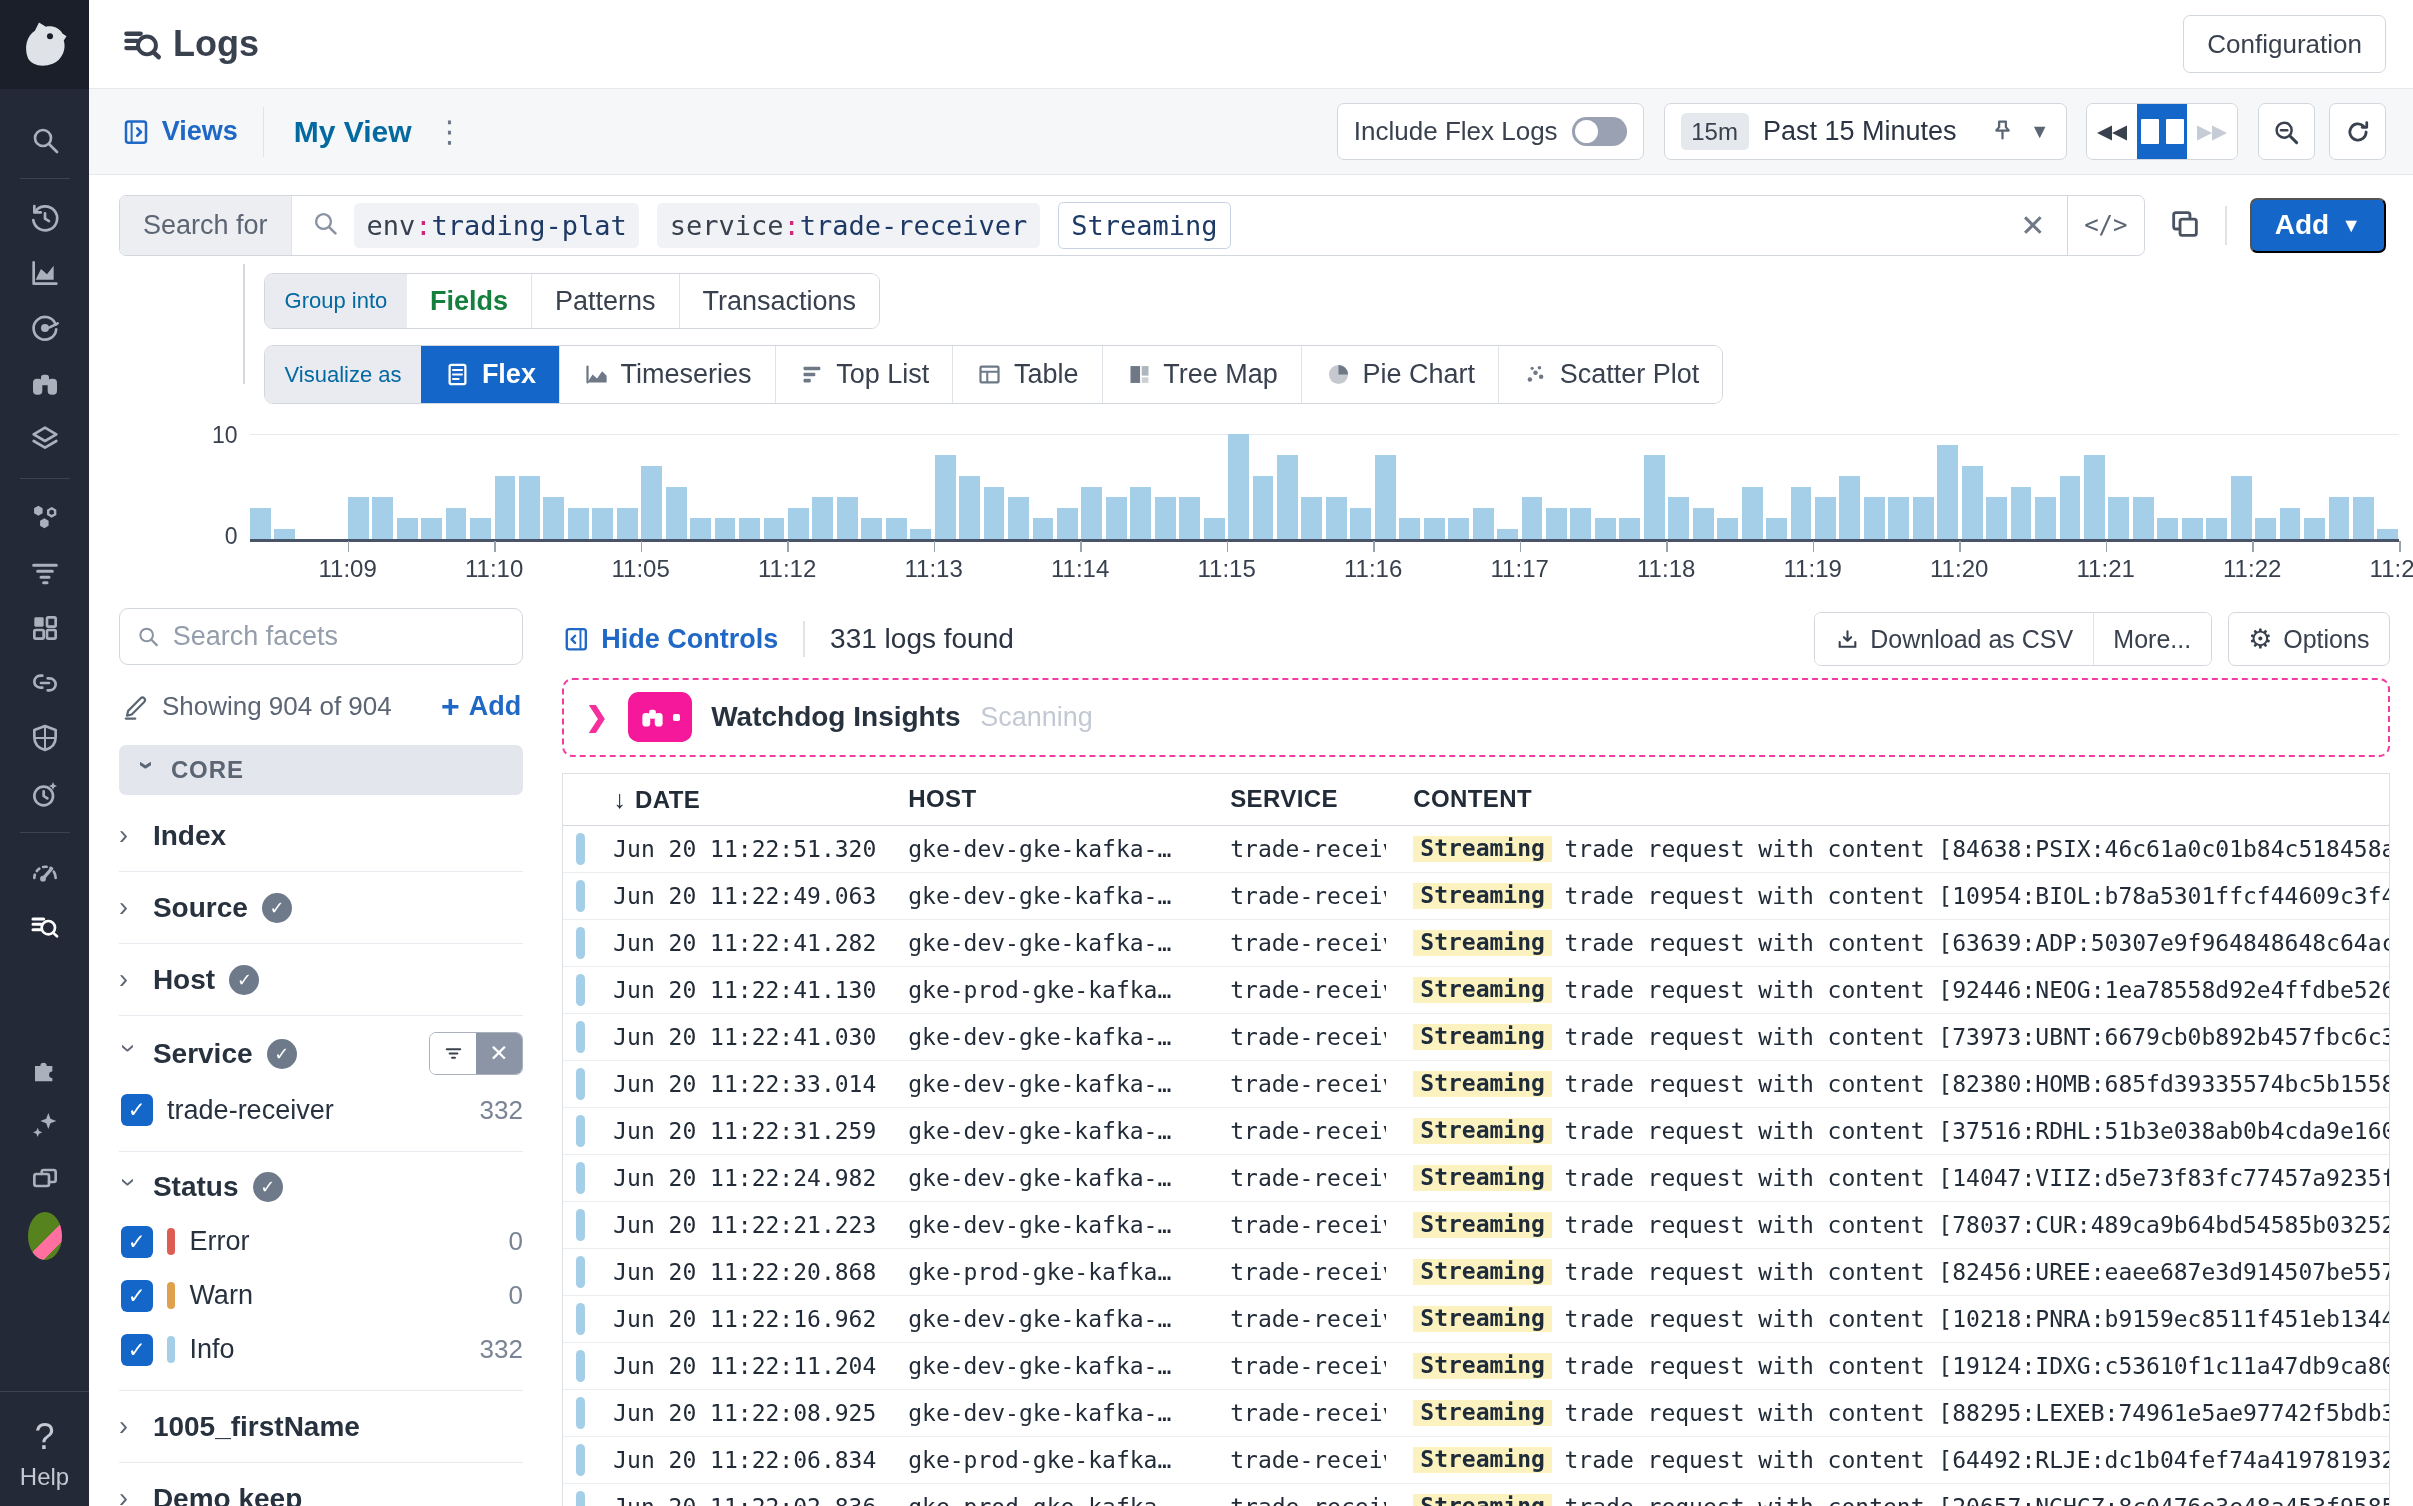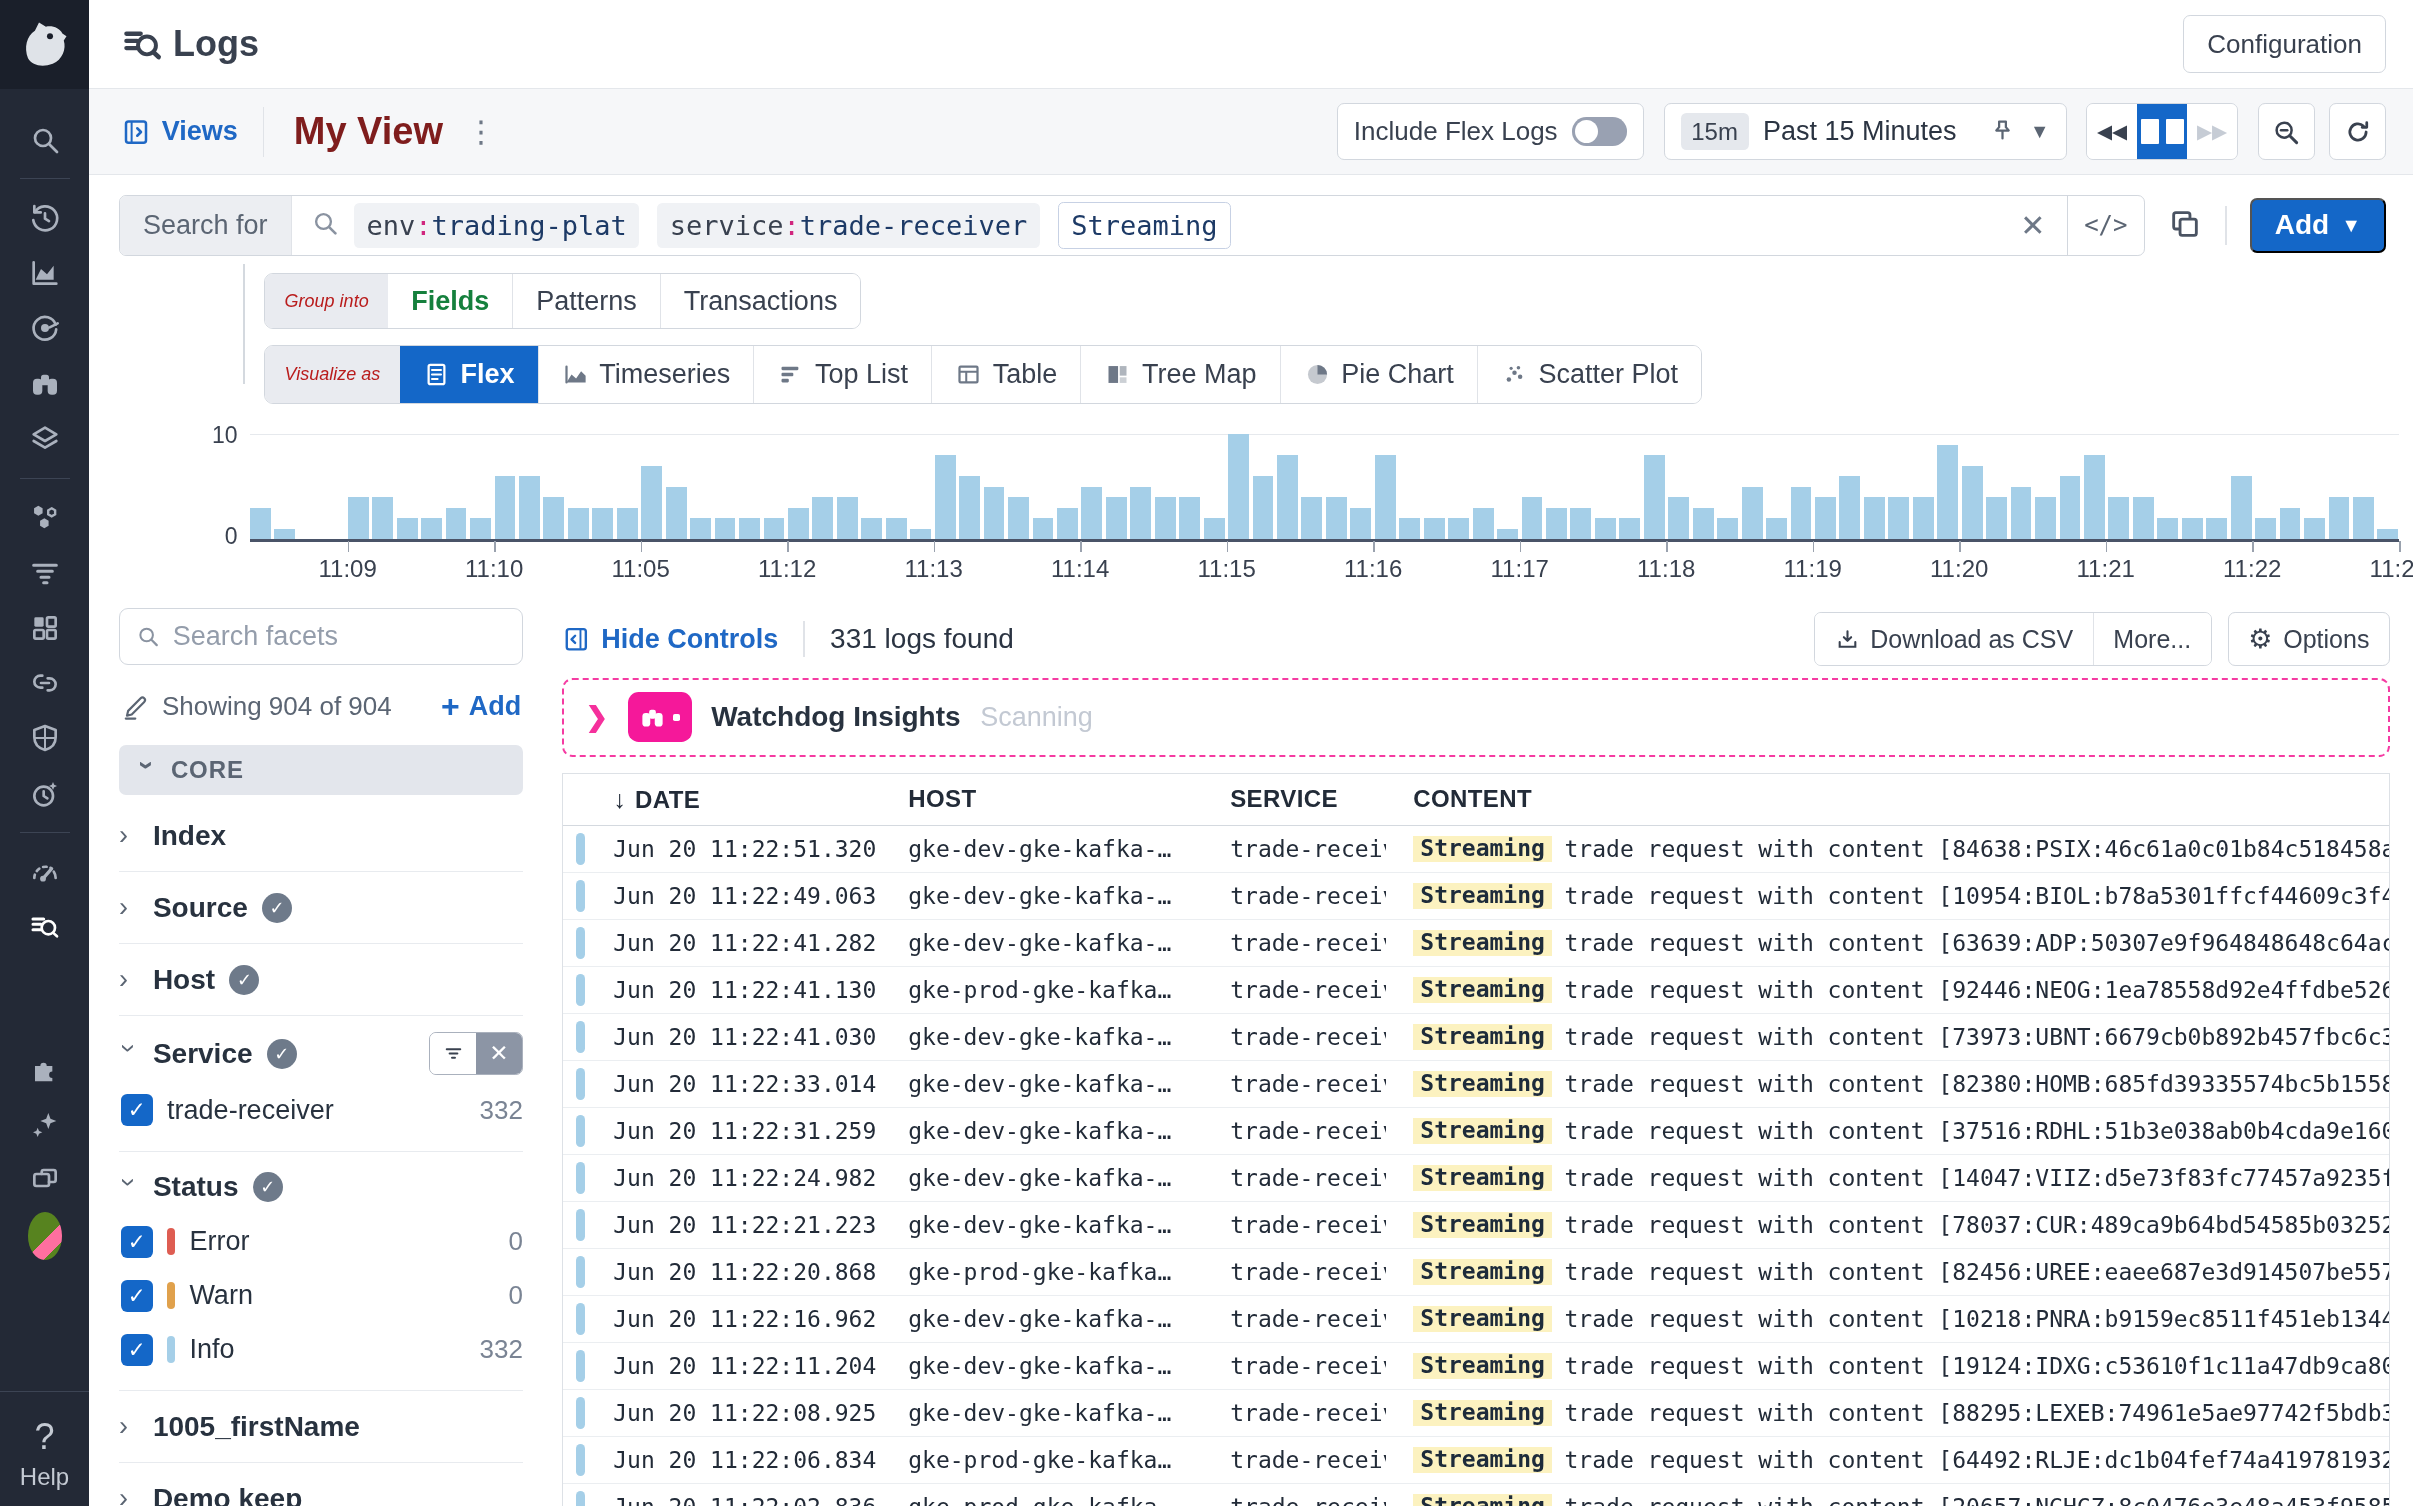--- a/index.html
+++ b/index.html
@@ -35,21 +35,21 @@
   .navtabs { display:flex; align-items:stretch; gap:62px; }
   .navtab { display:flex; align-items:center; font-size:28px; color:#5b6573; position:relative; cursor:pointer; }
   .navtab.active { color:#2b3442; font-weight:700; }
   .navtab.active::after { content:""; position:absolute; left:0; right:0; bottom:0; height:6.2px; background:#1467c8; }
   .topnav .spacer { flex:1; }
   .cfg-btn { align-self:center; border:0.9px solid #d2d7de; border-radius:7.1px; padding:12.5px 23px; font-size:26px; color:#39414f; background:#fff; }
 
   .viewbar { height:86px; background:#f6f7f9; border-bottom:0.9px solid #e4e7eb; display:flex; align-items:center; padding:0 27px 0 32px; flex:none; }
   .views-btn { display:flex; align-items:center; gap:10.7px; color:#1f68c5; font-size:27px; font-weight:600; padding-right:25px; border-right:0.9px solid #e0e3e8; height:50px; }
   .views-btn svg { width:30px; height:30px; }
-  .view-title { font-size:38px; font-weight:700; color:#7f1d1d; margin-left:30px; }
+  .view-title { font-size:30px; font-weight:700; color:#0369a1; margin-left:30px; }
   .kebab { margin-left:23px; color:#6e7887; font-size:30px; letter-spacing:0; line-height:0.6; }
   .viewbar .spacer { flex:1; }
   .pill { background:#fff; border:0.9px solid #d2d7de; border-radius:7.1px; height:57px; display:flex; align-items:center; }
   .flex-pill { padding:0 16px; gap:14.3px; font-size:26px; color:#39414f; }
   .toggle { width:55px; height:28.6px; border-radius:14.3px; background:#99a1b2; position:relative; }
   .toggle .knob { position:absolute; left:2.7px; top:2.7px; width:23px; height:23px; border-radius:50%; background:#fff; }
   .time-pill { width:403px; margin-left:19.6px; padding:0 16px; gap:14.3px; }
   .range-short { background:#e5e8ed; border-radius:5.4px; padding:4.5px 10.7px; font-size:24px; color:#39414f; }
   .range-label { font-size:27px; color:#2b3442; }
   .time-pill .tspacer { flex:1; }
@@ -83,21 +83,21 @@
   .vdiv { width:1.8px; height:39px; background:#e0e3e8; margin:0 23px; }
   .add-btn { background:#1467c8; color:#fff; border-radius:7.1px; height:55px; padding:0 23px; display:flex; align-items:center; gap:12.5px;
     font-size:28px; font-weight:600; }
   .add-btn .caret { color:#fff; }
 
   
   .tree-v { position:absolute; left:154px; width:1.8px; background:#d4d9df; z-index:0; }
   .seg-row { display:flex; padding-left:175px; margin-top:5.4px; position:relative; z-index:1; flex:none; }
   .seg-row .stub { position:absolute; left:-21.4px; top:50%; width:21.4px; height:1.8px; background:#d4d9df; }
   .seg { border:0.9px solid #d2d7de; border-radius:9px; display:flex; overflow:hidden; background:#fff; position:relative; }
-  .seg-label { background:#e9ebf0; color:#b91c1c; font-size:18px; display:flex; align-items:center; padding:0 19.6px;font-style:italic; }
+  .seg-label { background:#e9ebf0; color:#0369a1; font-size:22px; display:flex; align-items:center; padding:0 19.6px; }
   .seg-opt { display:flex; align-items:center; gap:10.7px; padding:0 23px; font-size:27px; color:#39414f; border-left:0.9px solid #e0e3e8; background:#fff; height:54px; }
   .seg-opt.first { border-left:none; }
   .seg-opt.sel { font-weight:700; color:#15803d; }
   .seg-opt.bluesel { background:#1467c8; color:#fff; font-weight:600; }
   .seg-opt svg { width:27px; height:27px; }
   .viz-row .seg-opt { height:57px; }
 
   
   .chartwrap { position:relative; margin:30px 14.3px 0 161px; flex:none; }
   .plot { position:relative; height:105px; }

